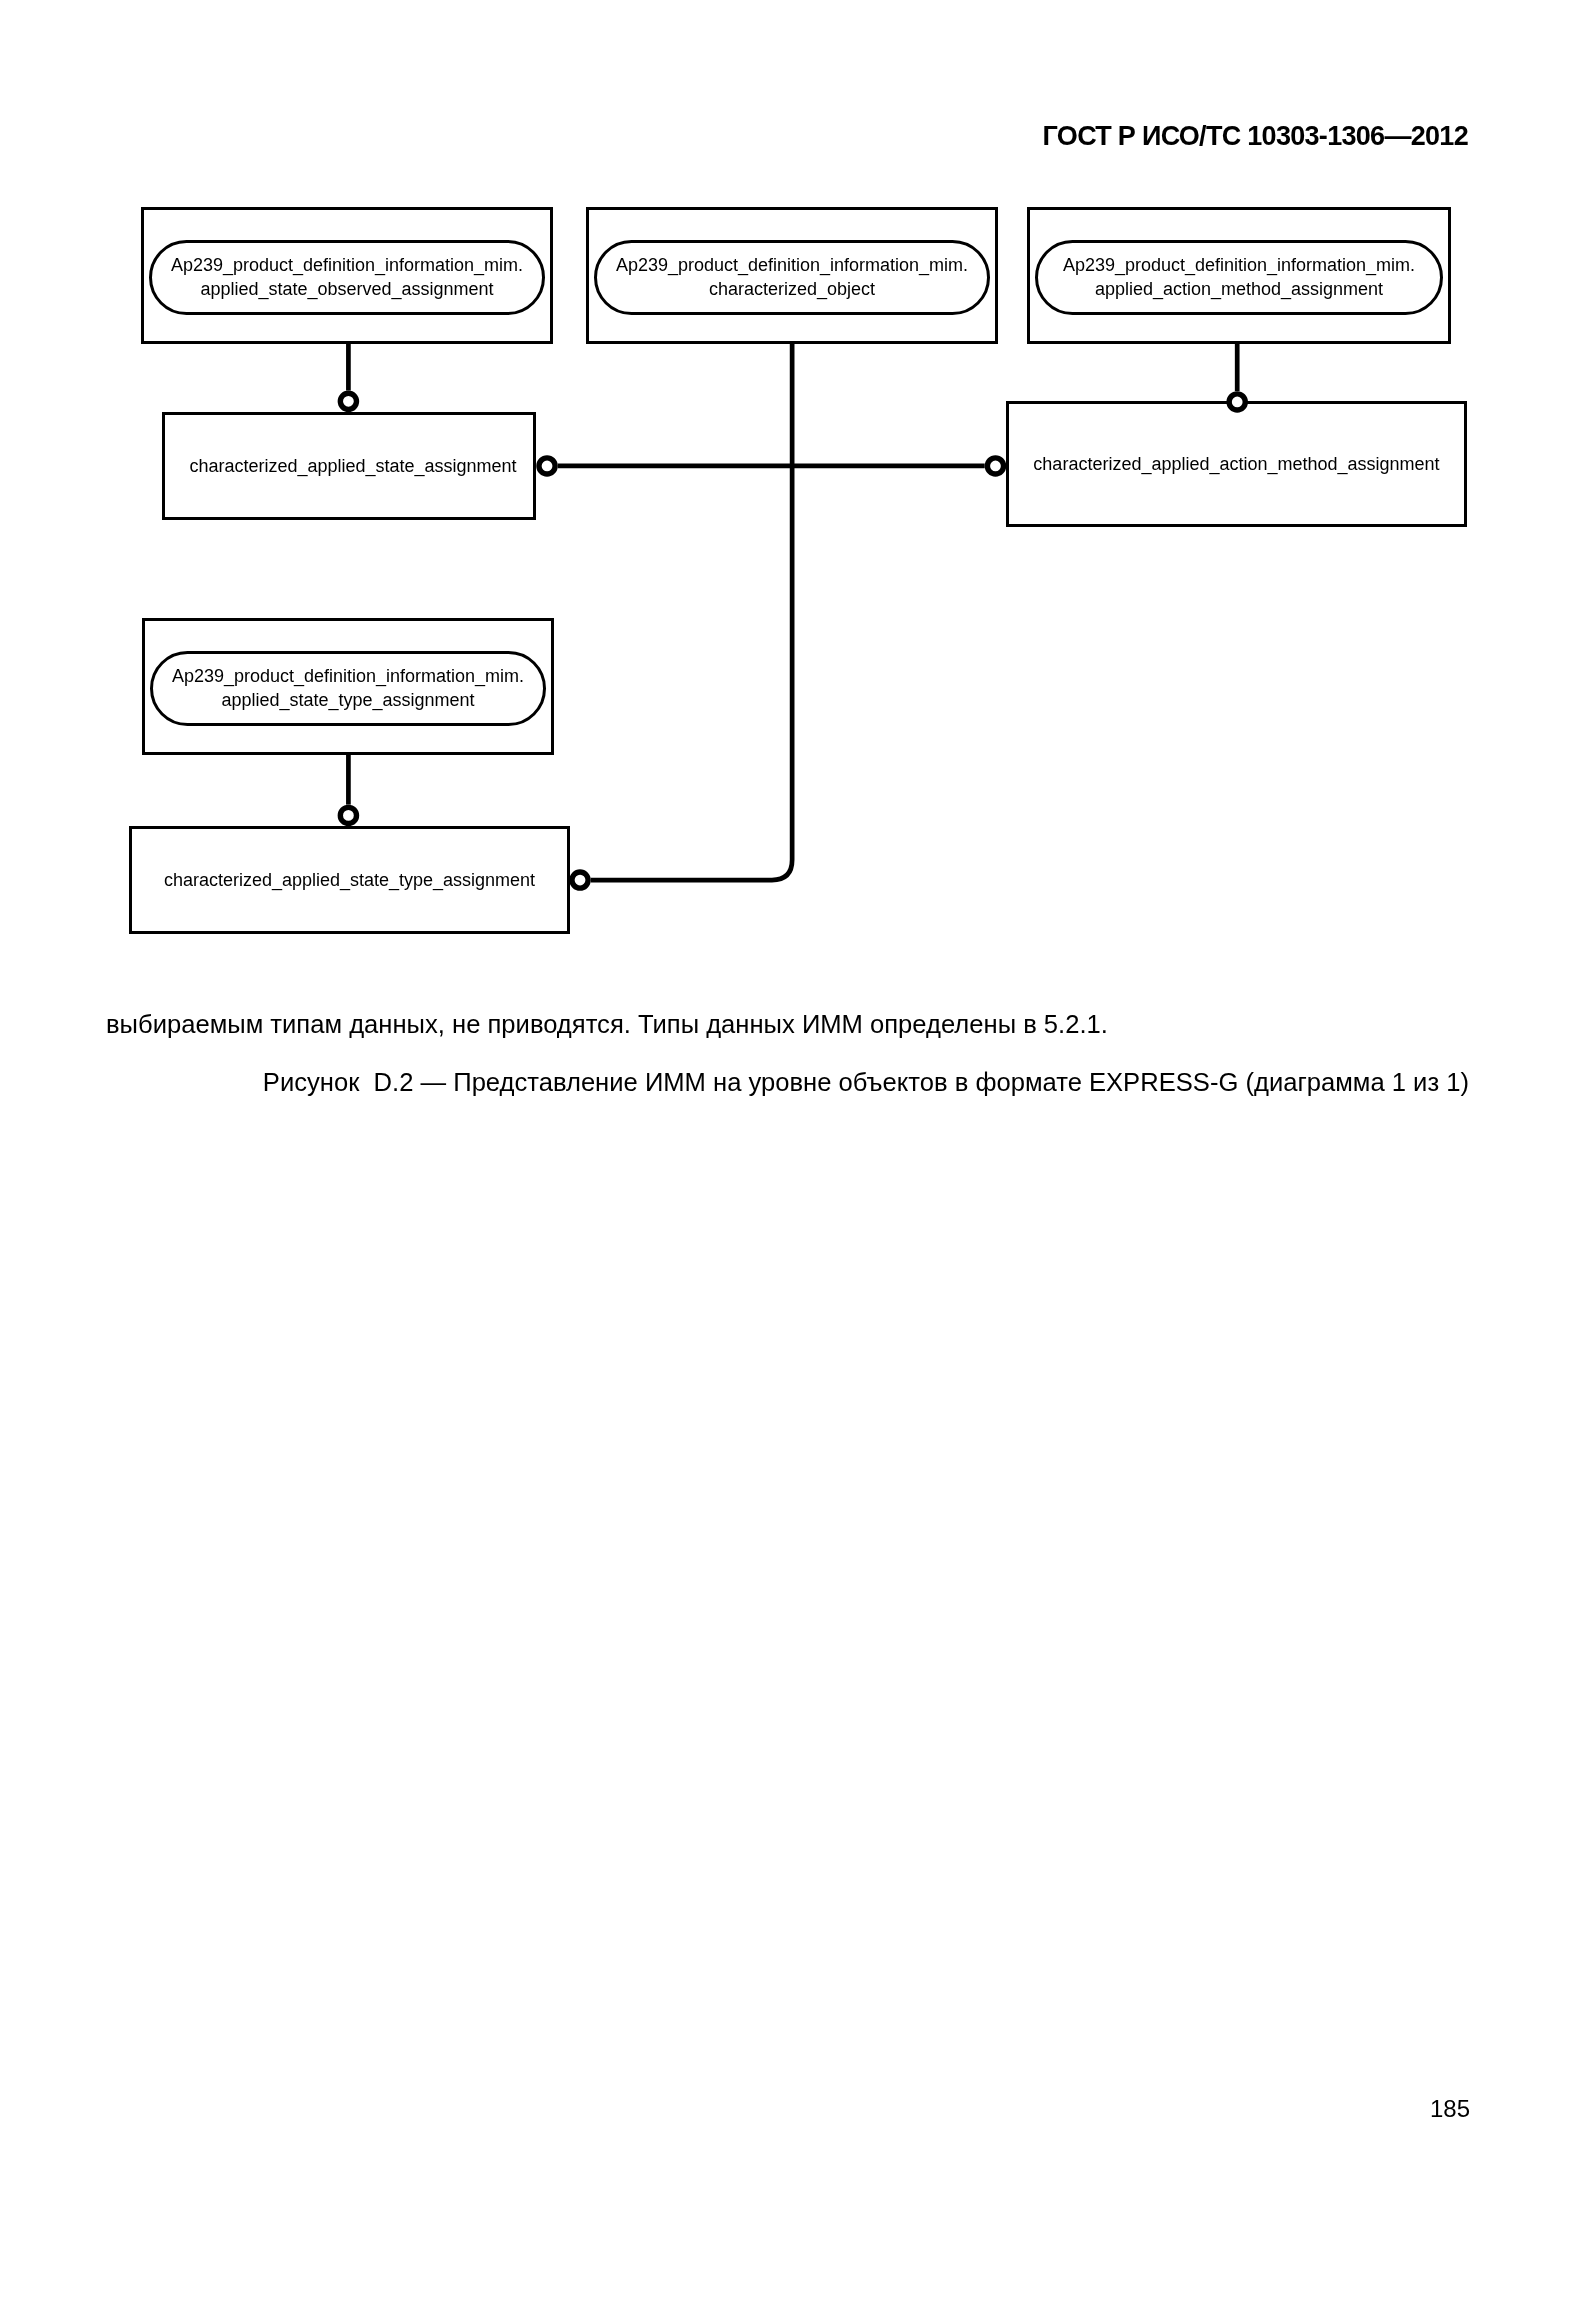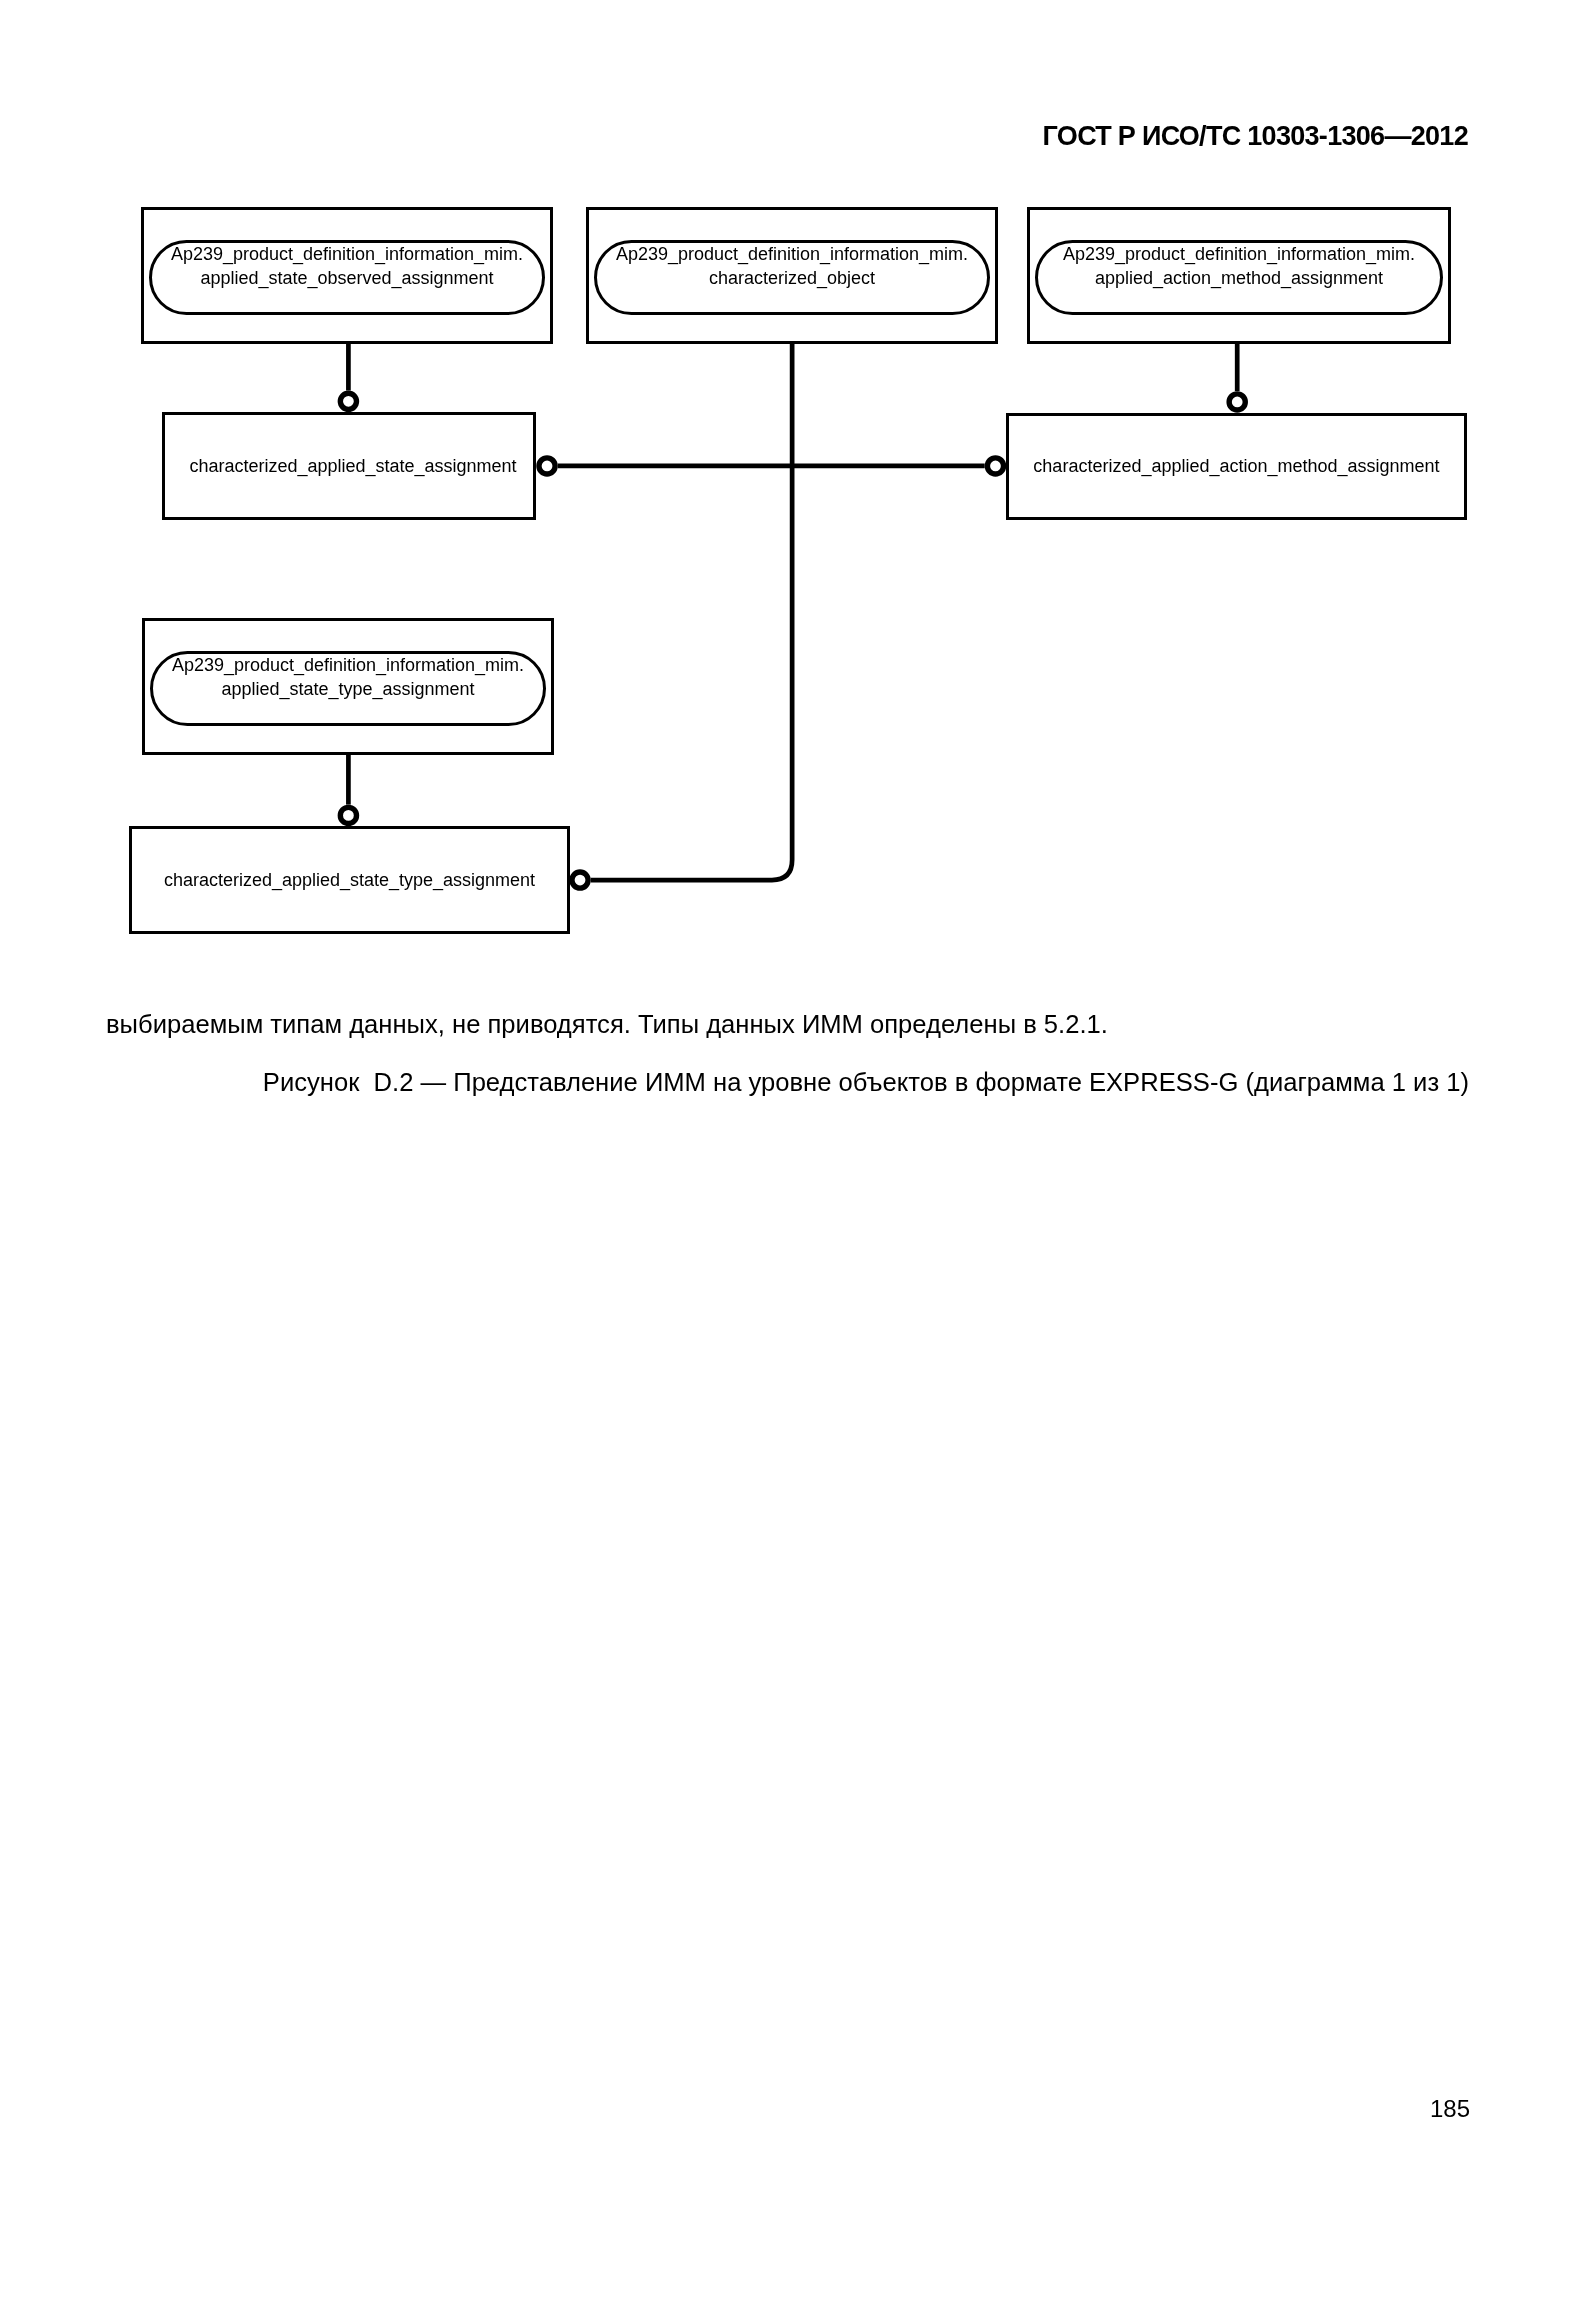--- a/index.html
+++ b/index.html
@@ -25,21 +25,21 @@
     background:#fff;
     box-sizing:border-box;
   }
   .stadium{
     position:absolute;
     left:5.4px;right:5.4px;top:30px;height:75px;
     border:3.4px solid #000;
     border-radius:41px;
     box-sizing:border-box;
     display:flex;flex-direction:column;
-    align-items:center;justify-content:flex-start;
+    align-items:center;justify-content:center;
     text-align:center;
     font-size:18px;line-height:23.6px;
     white-space:nowrap;
   }
   .plain-box{
     position:absolute;
     border:3.4px solid #000;
     background:#fff;
     box-sizing:border-box;
     display:flex;align-items:center;justify-content:center;
@@ -93,21 +93,21 @@
     <div class="stadium">
       <span>Ap239_product_definition_information_mim.</span>
       <span>applied_action_method_assignment</span>
     </div>
   </div>
 
   <div class="plain-box" style="left:162px;top:412px;width:374px;height:108px;padding-left:8px;">
     <span>characterized_applied_state_assignment</span>
   </div>
 
-  <div class="plain-box" style="left:1006px;top:413px;width:461px;height:107px;">
+  <div class="plain-box" style="left:1006px;top:401px;width:461px;height:126px;">
     <span>characterized_applied_action_method_assignment</span>
   </div>
 
   <div class="entity-outer" style="left:142px;top:618px;width:412px;height:137px;">
     <div class="stadium">
       <span>Ap239_product_definition_information_mim.</span>
       <span>applied_state_type_assignment</span>
     </div>
   </div>
 

